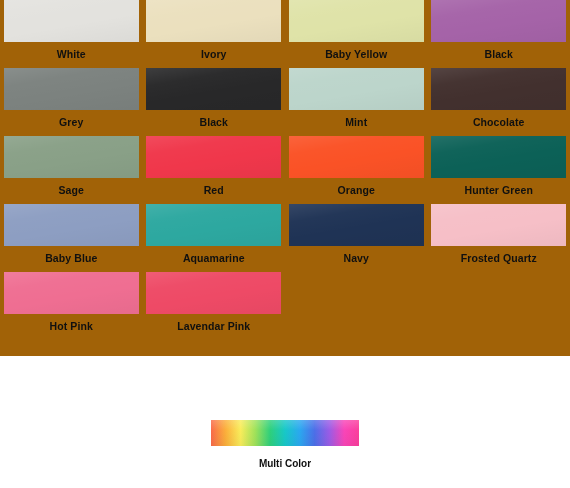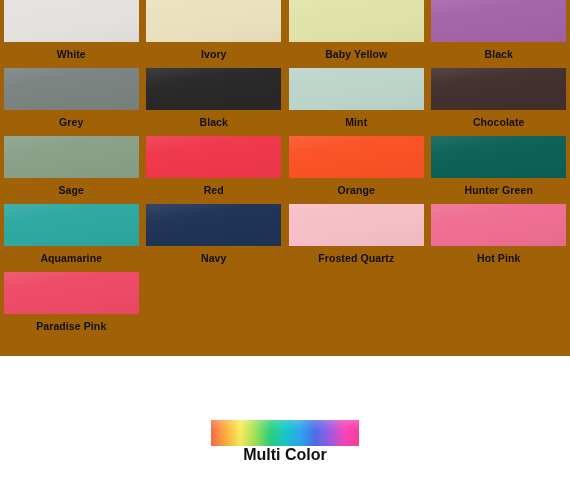--- a/index.html
+++ b/index.html
@@ -85,22 +85,22 @@
     content: "";
     position: absolute;
     left: 0; top: 0; right: 0; bottom: 0;
     background: linear-gradient(180deg,
                 rgba(255,255,255,0.18) 0%,
                 rgba(255,255,255,0.00) 40%,
                 rgba(0,0,0,0.03) 100%);
     pointer-events: none;
   }
   .multi-caption {
-    margin-top: 0;
-    font-size: 16px;
+    margin-top: 12px;
+    font-size: 10px;
     font-weight: bold;
     color: #101010;
     white-space: nowrap;
   }
 </style>
 </head>
 <body>
 
 <div id="chart">
 
@@ -150,41 +150,45 @@
     </div>
 
     <div class="cell">
       <span class="chip" style="background-color: rgb(250, 82, 38);"></span>
       <span class="caption">Orange</span>
     </div>
     <div class="cell">
       <span class="chip" style="background-color: rgb(12, 97, 87);"></span>
       <span class="caption">Hunter Green</span>
     </div>
+    <div class="cell">
+      <span class="chip" style="background-color: rgb(141, 158, 194);"></span>
+      <span class="caption">Baby Blue</span>
+    </div>
 
     <div class="cell">
       <span class="chip" style="background-color: rgb(45, 168, 160);"></span>
       <span class="caption">Aquamarine</span>
     </div>
     <div class="cell">
       <span class="chip" style="background-color: rgb(31, 51, 85);"></span>
       <span class="caption">Navy</span>
     </div>
 
     <div class="cell">
       <span class="chip" style="background-color: rgb(246, 191, 199);"></span>
       <span class="caption">Frosted Quartz</span>
     </div>
     <div class="cell">
       <span class="chip" style="background-color: rgb(239, 110, 146);"></span>
       <span class="caption">Hot Pink</span>
     </div>
     <div class="cell">
       <span class="chip" style="background-color: rgb(238, 74, 102);"></span>
-      <span class="caption">Paradise Pink</span>
+      <span class="caption">Lavendar Pink</span>
     </div>
 
   </div>
 
   <div class="multi-wrap">
     <span class="multi-chip" id="multi-chip" style="background-image: linear-gradient(90deg, rgb(249, 106, 74) 0%, rgb(251, 176, 59) 10%, rgb(249, 237, 91) 20%, rgb(159, 226, 90) 30%, rgb(46, 208, 124) 40%, rgb(23, 200, 200) 50%, rgb(43, 168, 240) 60%, rgb(76, 111, 232) 70%, rgb(155, 92, 230) 80%, rgb(249, 69, 184) 90%, rgb(251, 62, 155) 100%);"></span>
     <span class="multi-caption">Multi Color</span>
   </div>
 
 </div>

